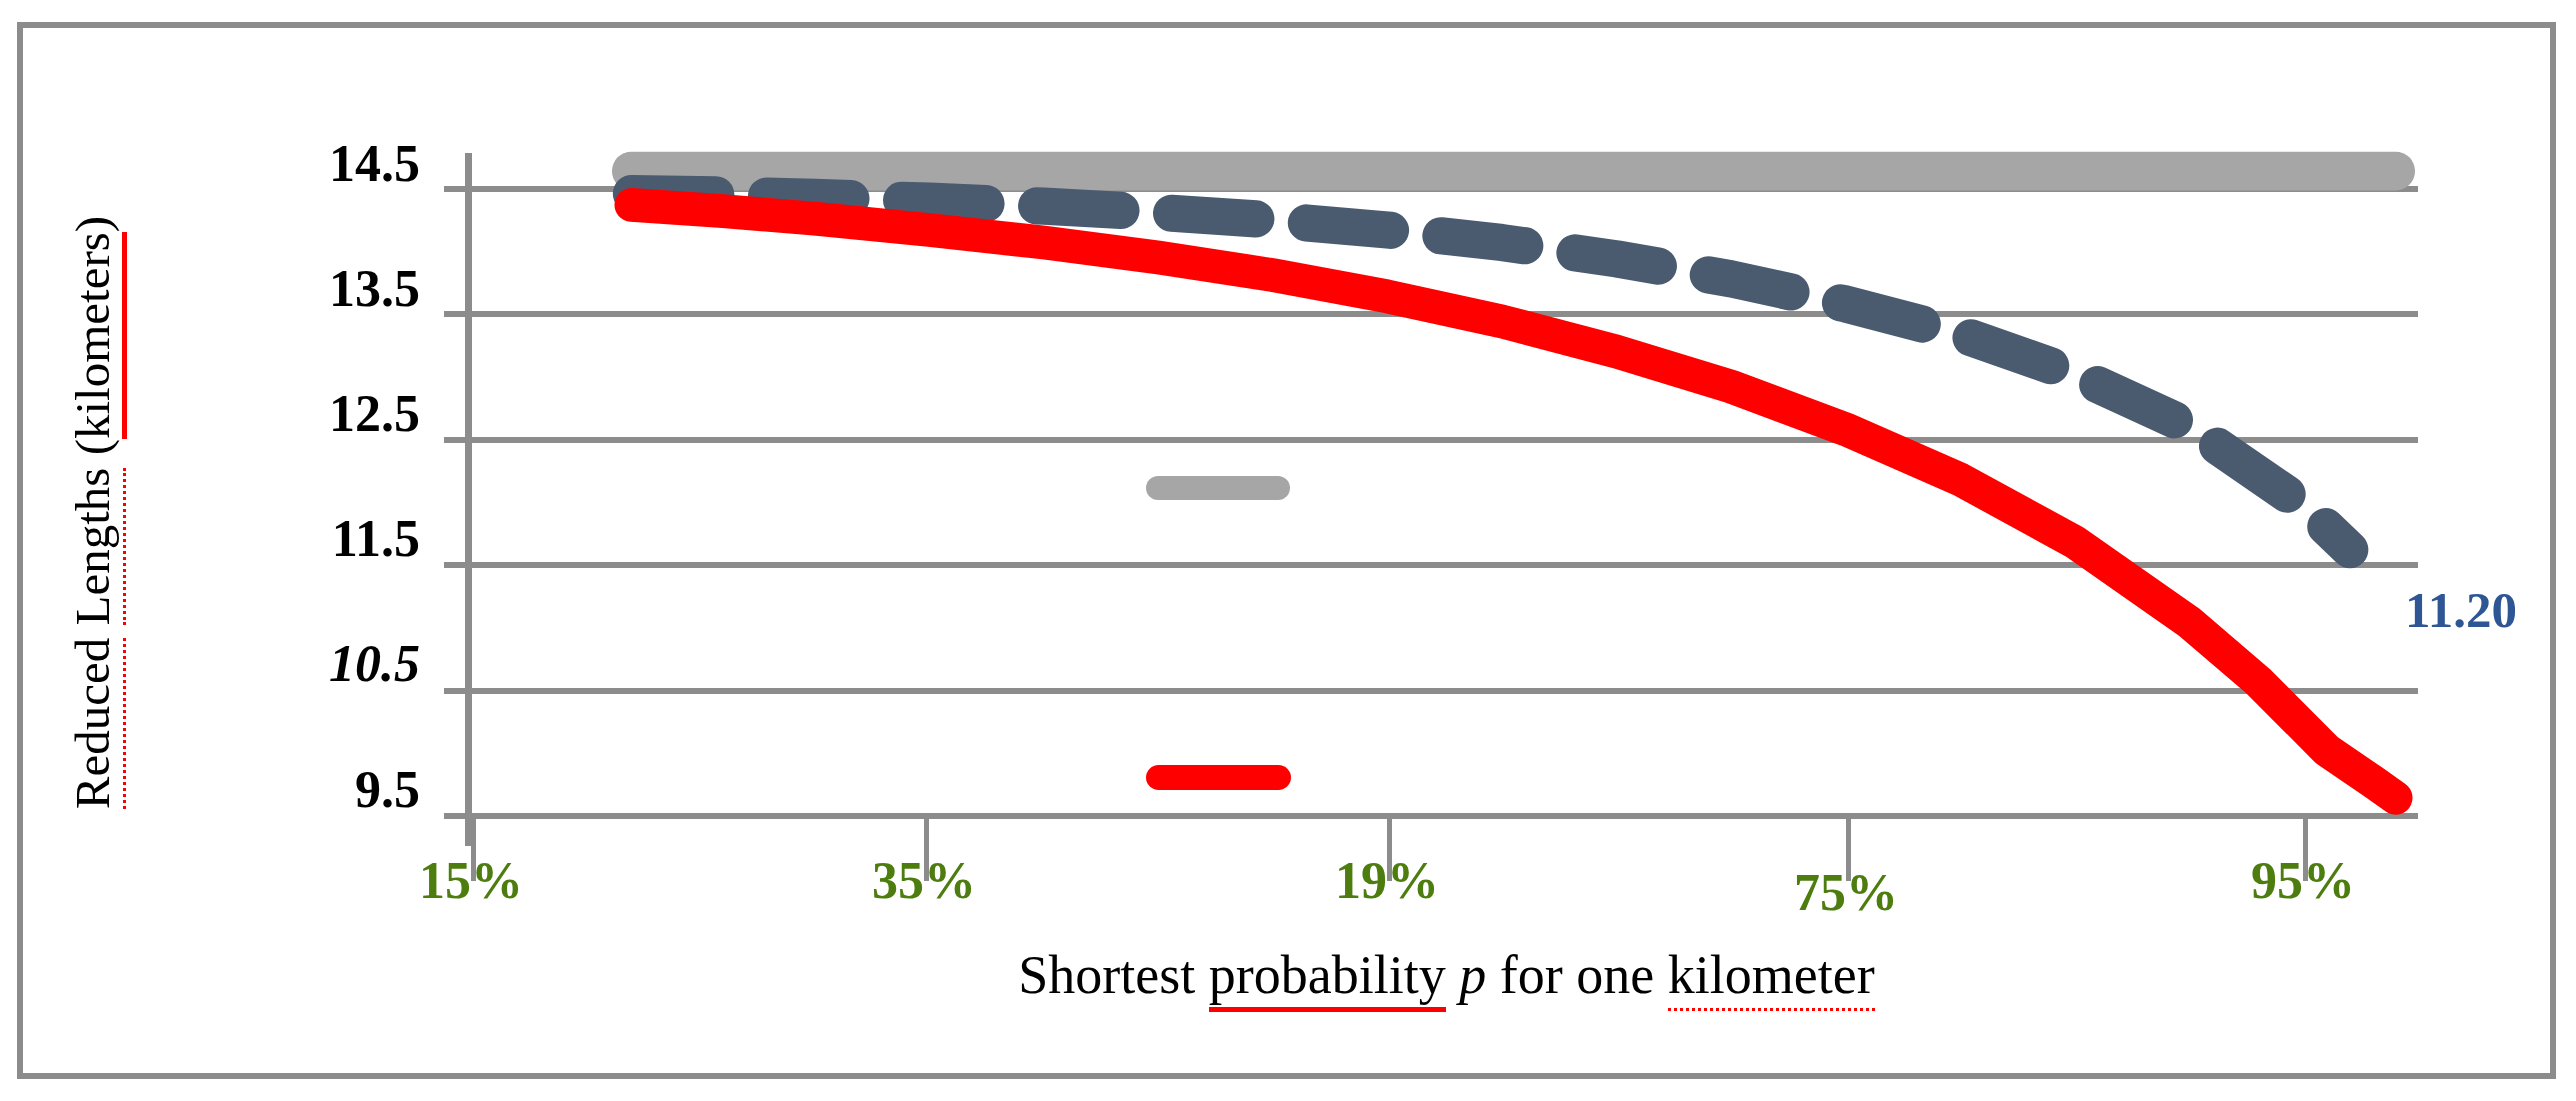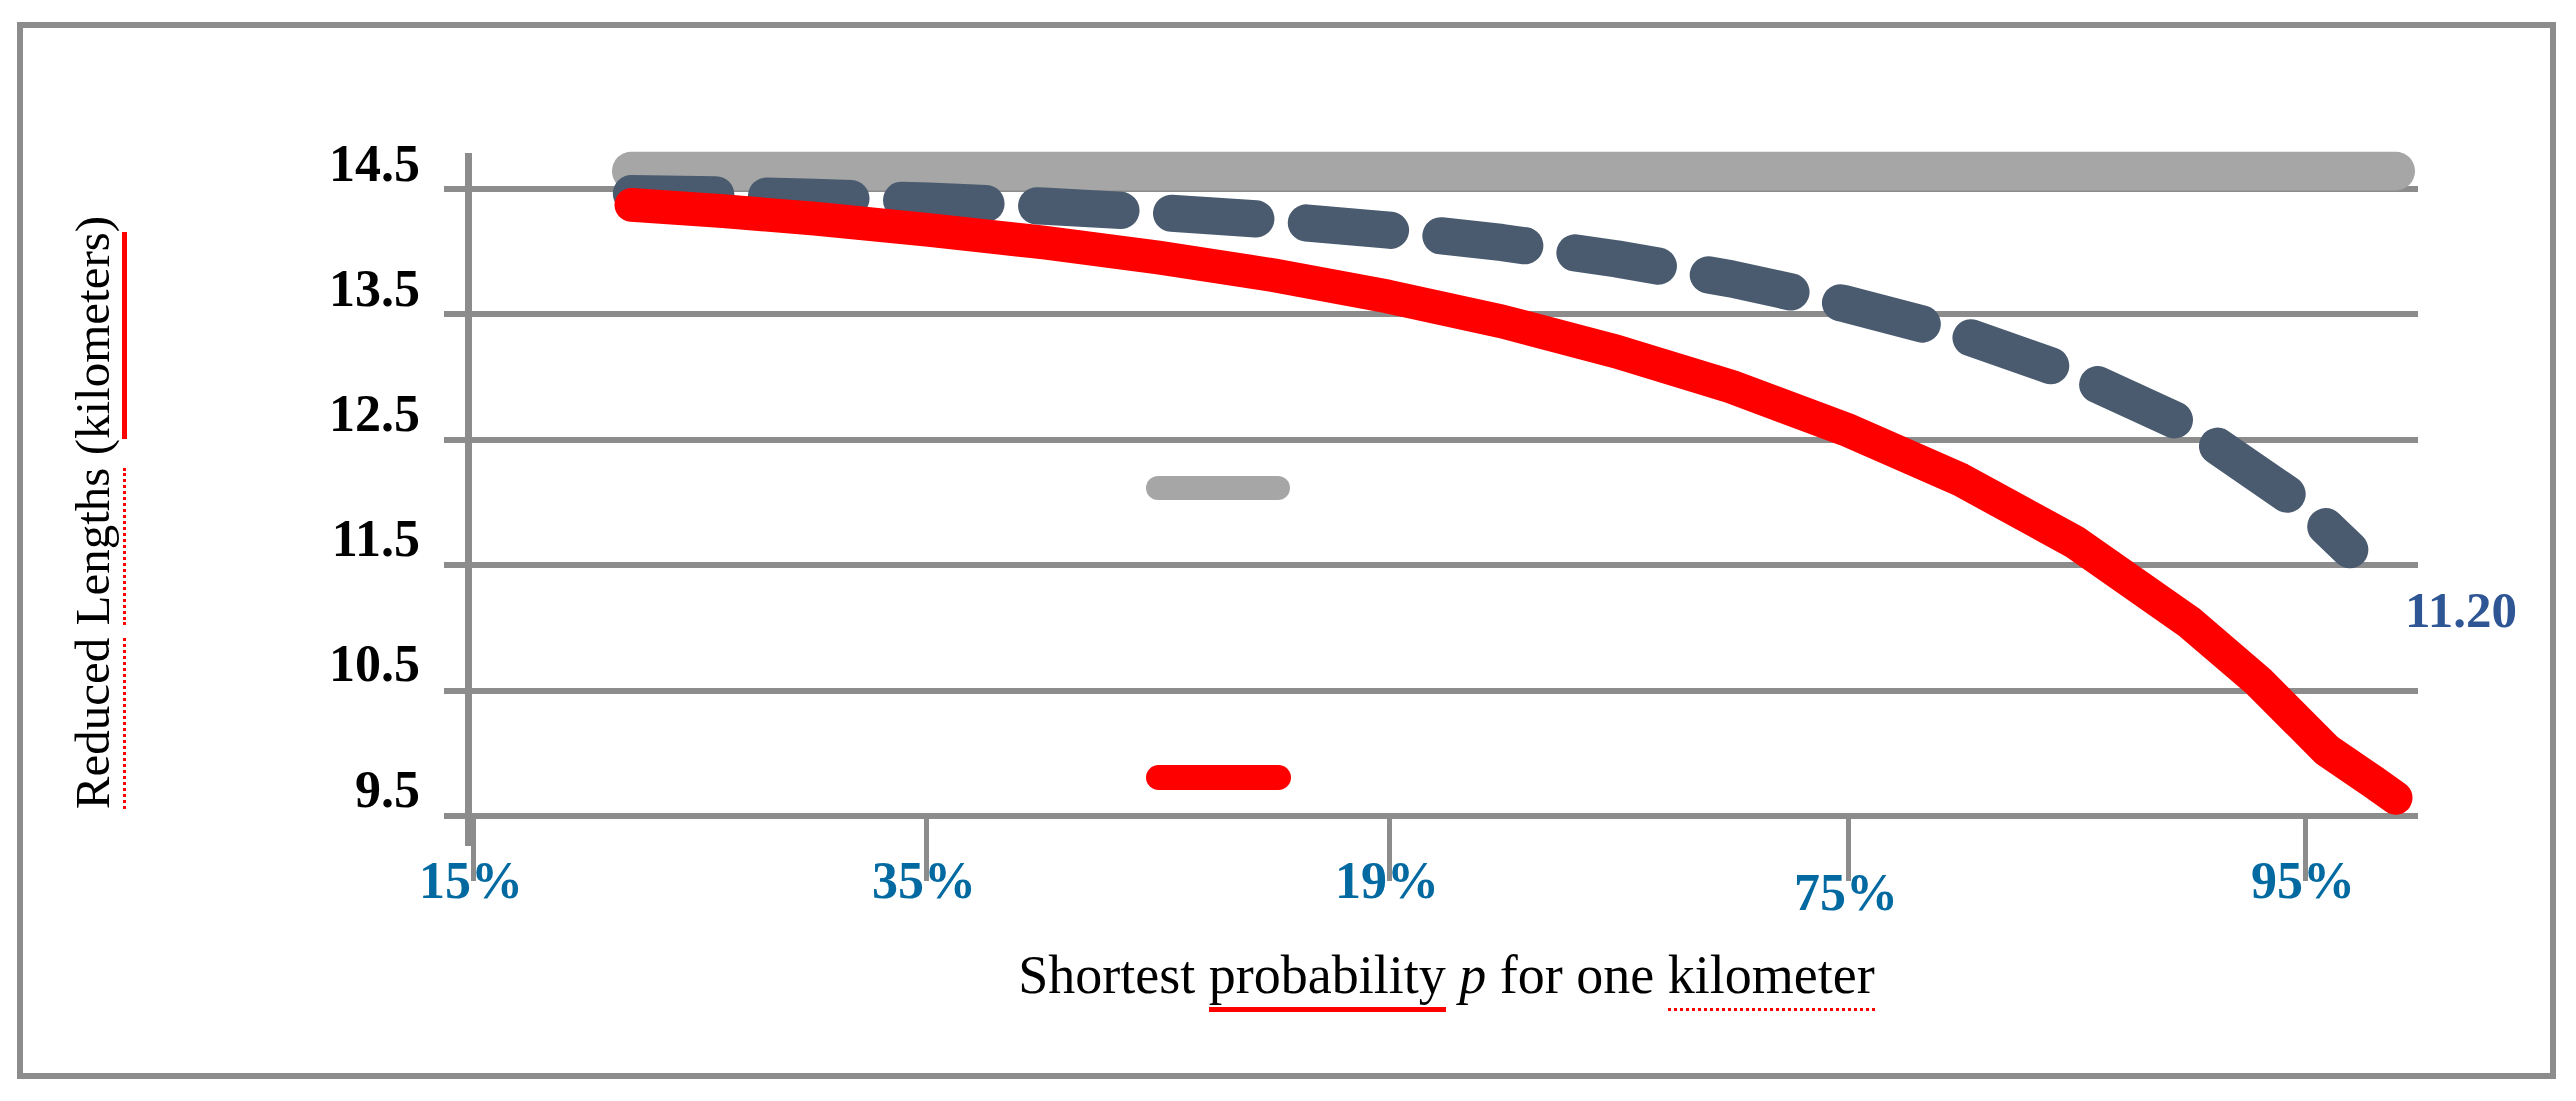--- a/index.html
+++ b/index.html
@@ -81,21 +81,21 @@
     left: 152px;
     top: 0;
     width: 245px;
     height: 845px;
   }
   .xlabel-tick {
     position: absolute;
     top: 823px;
     font-size: 52px;
     font-weight: bold;
-    color: #0369a1;
+    color: #4d7c0f;
     font-family: "Liberation Serif", serif;
     transform: translateX(-50%);
     white-space: nowrap;
   }
   #ytitle {
     position: absolute;
     left: -302px;
     top: 456px;
     width: 743px;
     transform: rotate(-90deg);
@@ -175,21 +175,21 @@
 
     <div id="ytitle">
       <span class="sp-dotted">Reduced</span><span> </span><span class="sp-dotted">Lengths</span><span> </span><span>(</span><span class="sp-solid">kilometers</span><span>)</span>
     </div>
 
     <div id="ylabels">
       <div class="ylabel-tick" style="top:106px;">14.5</div>
       <div class="ylabel-tick" style="top:231px;">13.5</div>
       <div class="ylabel-tick" style="top:356px;">12.5</div>
       <div class="ylabel-tick" style="top:481px;">11.5</div>
-      <div class="ylabel-tick" style="top:606px;">10.5</div>
+      <div class="ylabel-tick" style="top:606px;font-style:italic;">10.5</div>
       <div class="ylabel-tick" style="top:732px;">9.5</div>
     </div>
 
     <div id="yaxis-line"></div>
     <div class="ytick" style="top:158px;"></div>
     <div class="ytick" style="top:283px;"></div>
     <div class="ytick" style="top:409px;"></div>
     <div class="ytick" style="top:534px;"></div>
     <div class="ytick" style="top:660px;"></div>
     <div class="ytick" style="top:785px;"></div>

